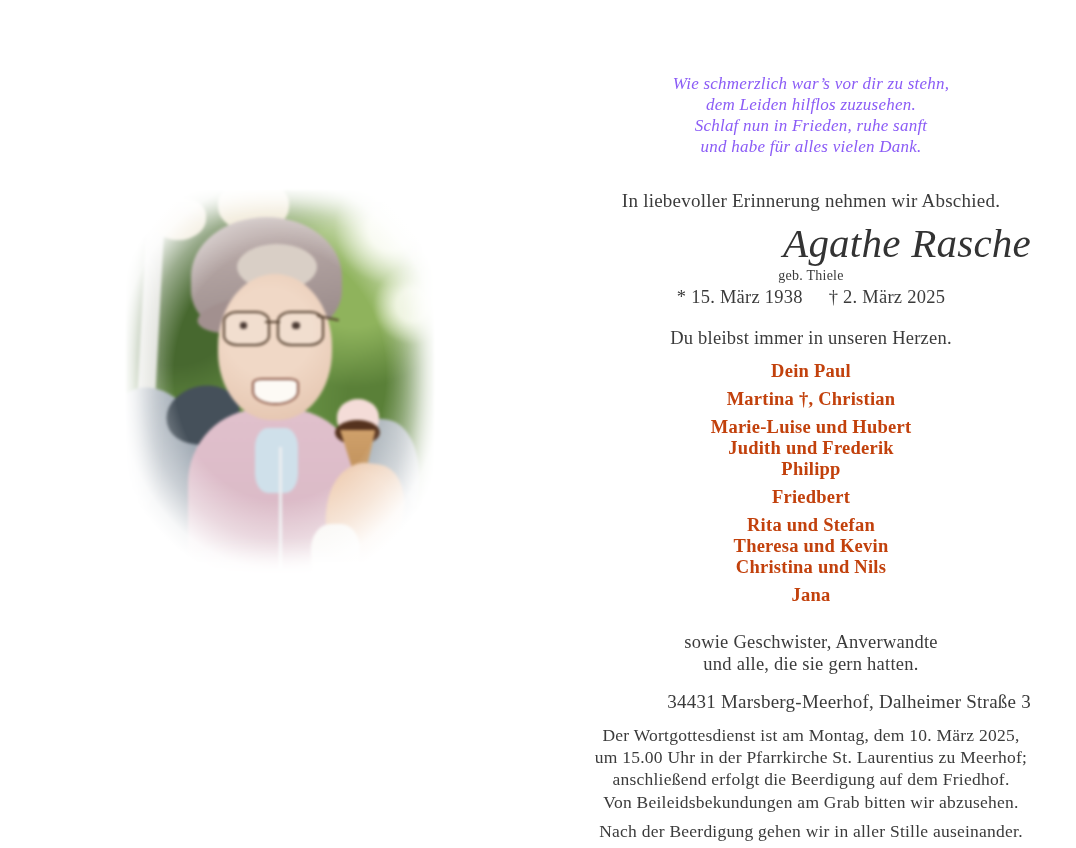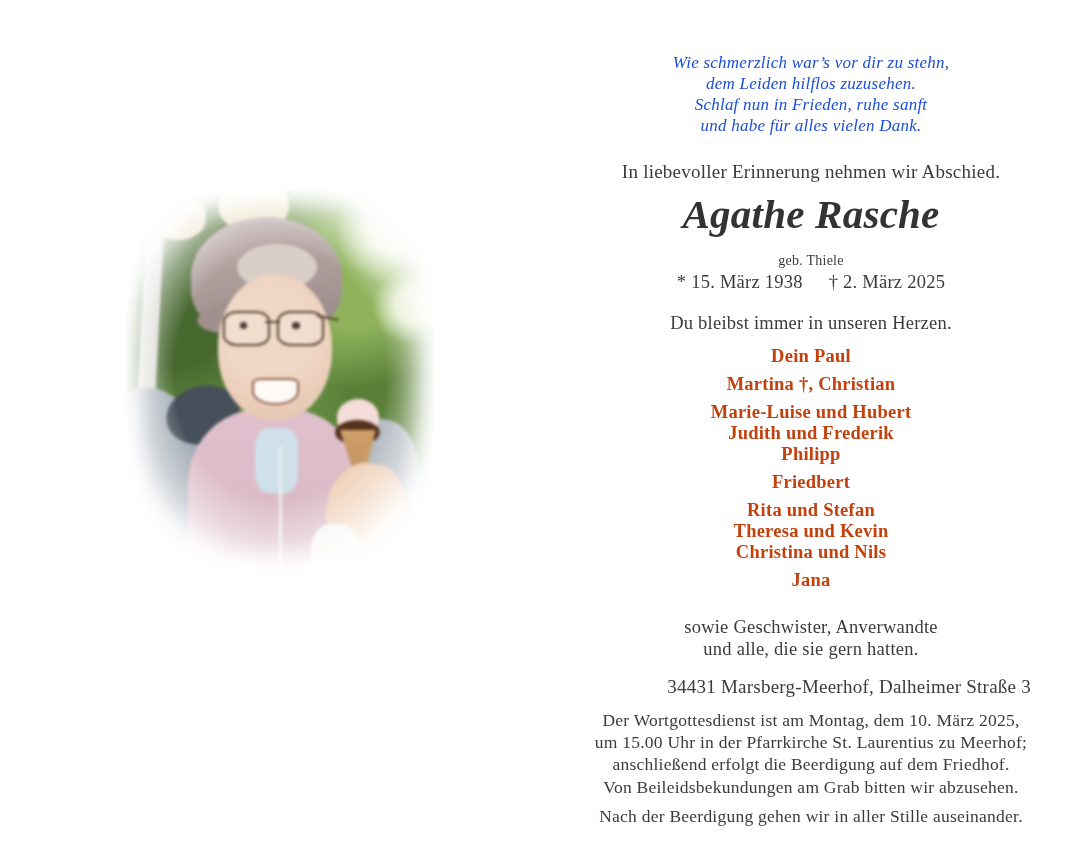--- a/index.html
+++ b/index.html
@@ -67,23 +67,23 @@
   }
 
   
   .text-col {
     position: absolute;
     left: 591px; top: 0;
     width: 440px; height: 848px;
     text-align: center;
     letter-spacing: 0.015em;
   }
-  .poem { margin-top: 52px; font-style: italic; font-size: 17px; line-height: 21px; color: #1d4ed8; }
-  .farewell { margin-top: 24px; font-size: 19px; line-height: 24px; }
-  .name { margin: 6px 0 14px 0; font-style: italic; font-weight: 700; font-size: 41px; line-height: 48px; color: #333333; }
+  .poem { margin-top: 73px; font-style: italic; font-size: 17px; line-height: 21px; color: #8b5cf6; }
+  .farewell { margin-top: 32px; font-size: 19px; line-height: 24px; }
+  .name { margin: 6px 0 0 0; font-style: italic; font-weight: 400; font-size: 41px; line-height: 48px; color: #333333; text-align: right; }
   .maiden { font-size: 14px; line-height: 18px; }
   .dates { font-size: 18.5px; line-height: 24px; }
   .dates-gap { display: inline-block; width: 26px; }
   .remembrance { margin-top: 17px; font-size: 18.5px; line-height: 24px; }
   .mourners { margin-top: 11px; }
   .mgroup { margin-top: 7px; font-weight: 700; font-size: 18.5px; line-height: 21px; color: #c2410c; }
   .mgroup:first-child { margin-top: 0; }
   .closing-lines { margin-top: 26px; font-size: 18.5px; line-height: 21.5px; }
   .address { margin-top: 15px; font-size: 19px; line-height: 24px; text-align: right; }
   .service { margin-top: 10px; font-size: 17.5px; line-height: 22px; }

